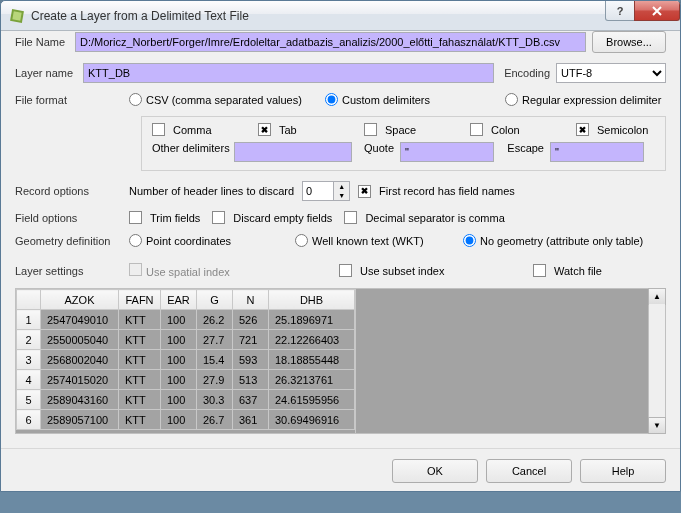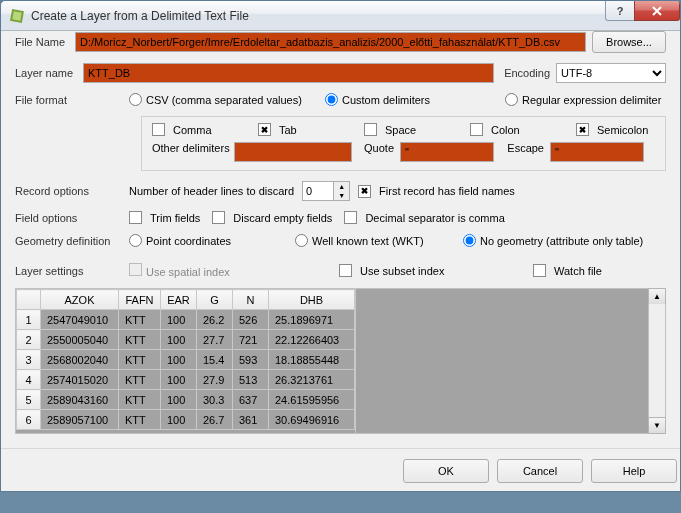--- a/index.html
+++ b/index.html
@@ -9,21 +9,21 @@
 .titlebar .icon { width: 16px; height: 16px; margin-right: 6px; }
 .titlebar .title { flex: 1; font-size: 12px; color: #333; }
 .titlebar .winbtns { display: flex; align-items: flex-start; height: 100%; }
 .winbtn { width: 30px; height: 20px; border: 1px solid #8a9aa8; border-top: none; margin-left: -1px; background: linear-gradient(to bottom,#f6f8fb,#dfe5ec); display:flex; align-items:center; justify-content:center; font-size:10px; color:#444; }
 .winbtn:first-child { border-bottom-left-radius:3px; }
 .winbtn.close { width:46px; background: linear-gradient(to bottom,#e9a09a 0%,#d8706a 48%,#c94b42 52%,#c33a30 100%); color:#fff; border-color:#8e3b35; border-bottom-right-radius:3px;}
 .content { padding: 0 14px 0 14px; }
 .row { display:flex; align-items:center; margin-bottom:10px; }
 .label { color:#333; }
 .lbl-col { width: 114px; }
-input[type=text].field { height:20px; border:1px solid #abadb3; padding:1px 4px; background:#c2410c; }
+input[type=text].field { height:20px; border:1px solid #abadb3; padding:1px 4px; background:#c4b5fd; }
 .browse { width:74px; height:22px; margin-left:6px; border:1px solid #acacac; background:linear-gradient(#f7f7f7,#e8e8e8); border-radius:3px; }
 select { height:20px; border:1px solid #abadb3; background:#fff; }
 .radio, .check { display:inline-flex; align-items:center; gap:4px; }
 .radio input, .check input { margin:0; }
 .delimbox { margin-left:126px; border:1px solid #d0d0d0; background:#f0f0f0; padding:6px 10px 8px 10px; margin-bottom:10px; }
 .delimrow { display:flex; align-items:flex-start; gap:0; margin-bottom:6px; }
 .delimrow:last-child { margin-bottom:0; }
 .chk { width:13px; height:13px; border:1px solid #888; background:#fff; display:inline-flex; align-items:center; justify-content:center; font-size:10px; font-weight:bold; margin-right:4px; }
 .chk.checked::after { content:"✖"; font-size:9px; }
 .spin { display:inline-flex; border:1px solid #abadb3; height:20px; }
@@ -34,21 +34,21 @@
 .tgrid { flex:0 0 auto; }
 table { border-collapse:collapse; }
 th, td { border:1px solid #c8c8c8; padding:3px 6px; text-align:left; font-size:11px; height:20px; }
 th { background:linear-gradient(#f8f8f8,#e9e9e9); font-weight:normal; }
 td.rownum { background:linear-gradient(#f8f8f8,#e9e9e9); text-align:center; width:24px;}
 .tblank { flex:1; border-left:1px solid #c8c8c8; }
 .vscroll { width:17px; background:#eee; display:flex; flex-direction:column; border-left:1px solid #c0c0c0;}
 .vscroll .up,.vscroll .dn{height:17px;background:linear-gradient(#f4f4f4,#ddd);border:1px solid #b5b5b5;margin:-1px;display:flex;align-items:center;justify-content:center;font-size:8px;}
 .vscroll .track{flex:1;background:#efefef;}
 .sep { height:1px; background:#d8d8d8; margin:14px -14px 10px -14px; }
-.footer { display:flex; justify-content:flex-end; gap:8px; padding:0 3px 14px 0; }
+.footer { display:flex; justify-content:flex-end; gap:8px; padding:0 14px 14px 0; }
 .btn { width:86px; height:24px; border:1px solid #acacac; background:linear-gradient(#f7f7f7,#e8e8e8); border-radius:3px; }
 .chkdisabled { width:13px;height:13px;border:1px solid #bcbcbc;background:#eee;display:inline-block;margin-right:4px;}
 </style>
 </head>
 <body>
 
 <div class="window">
   <div class="titlebar">
     <span class="icon">
       <svg width="16" height="16">

